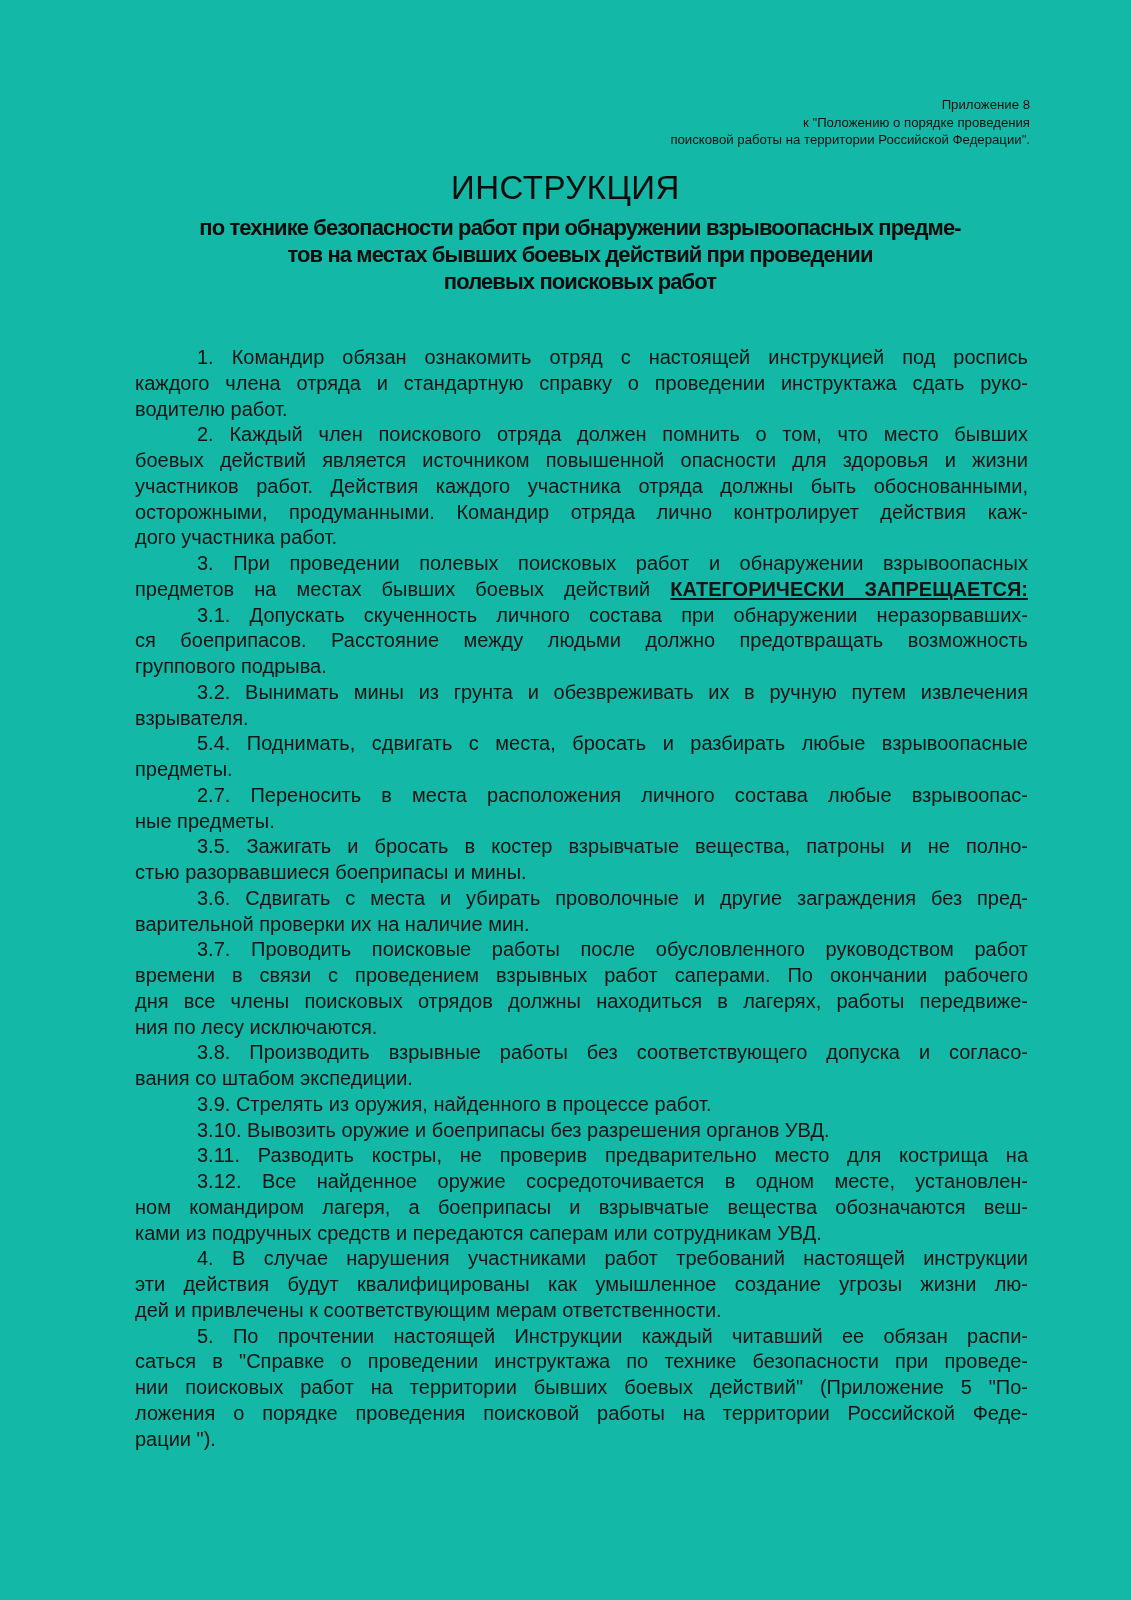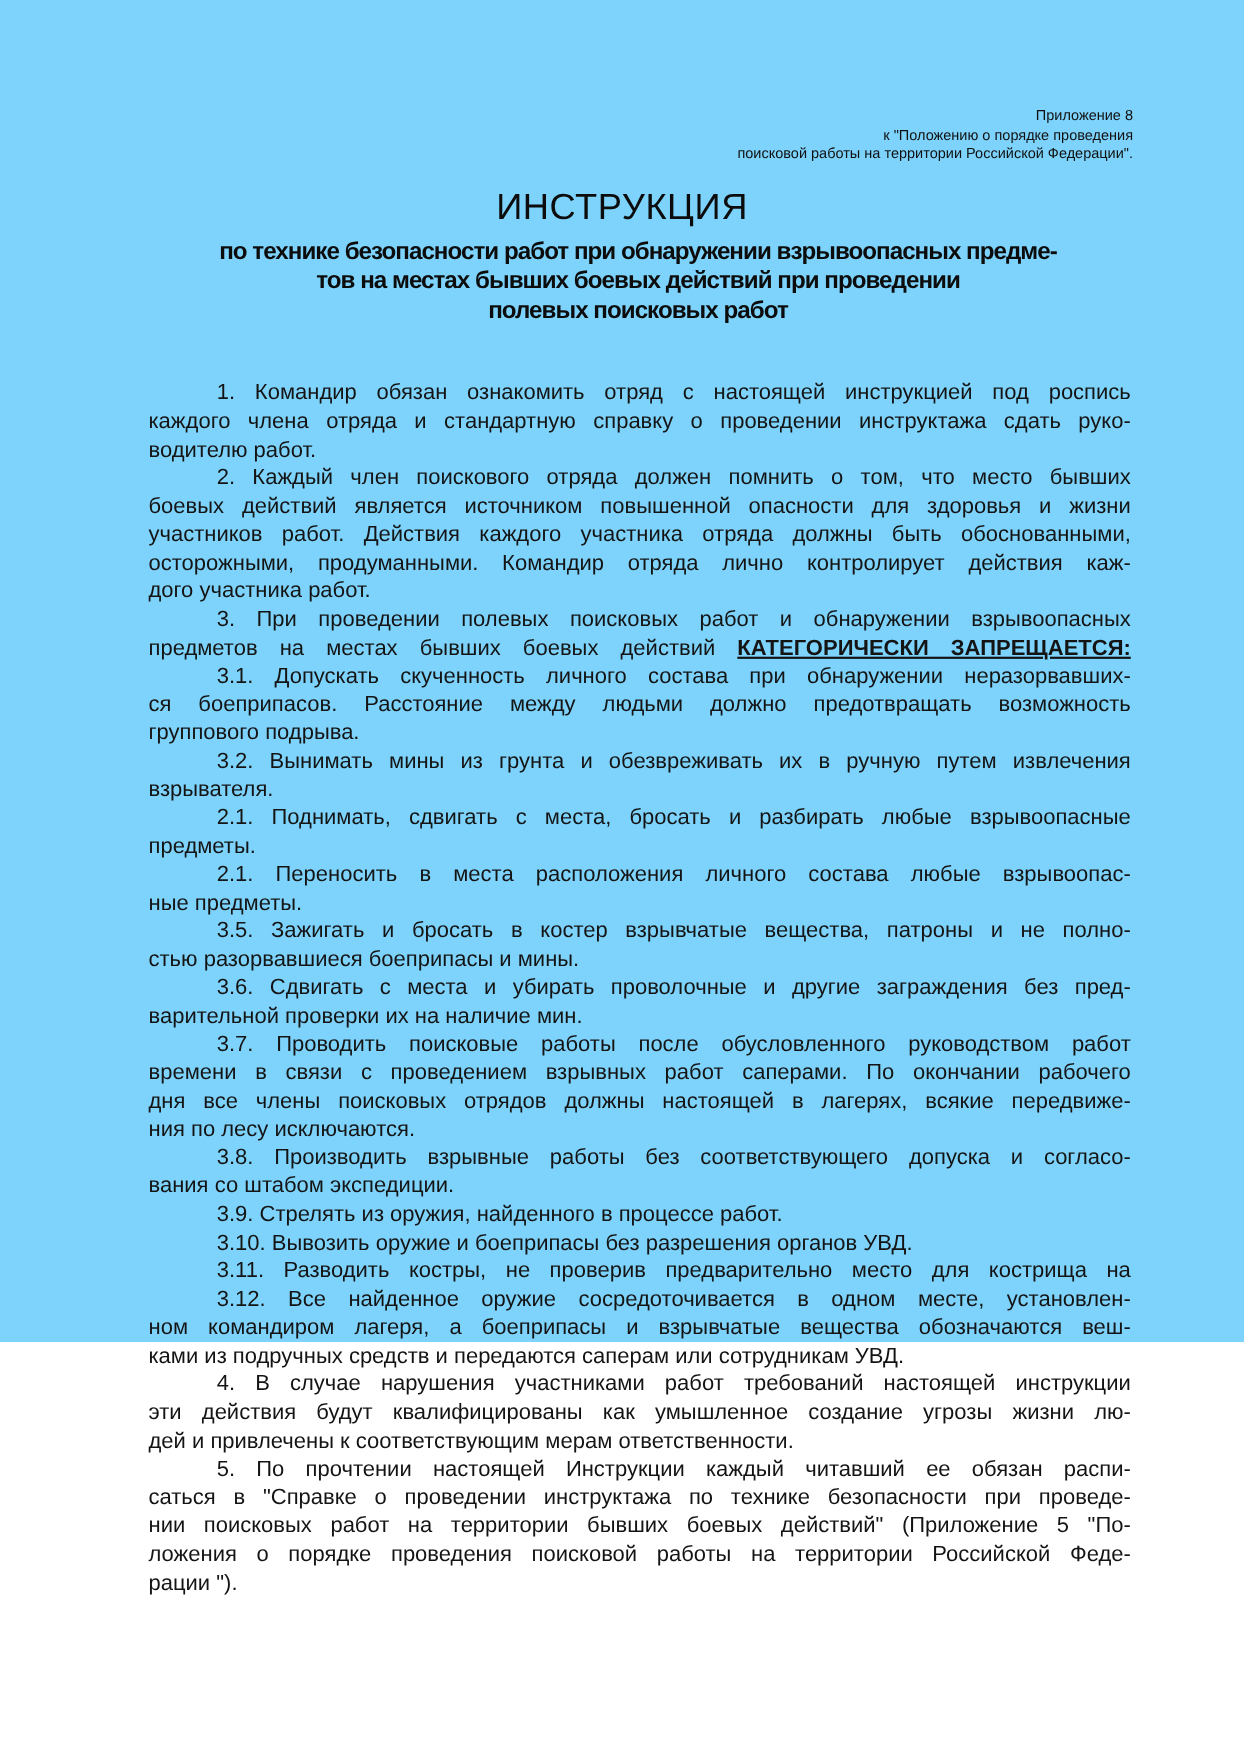--- a/index.html
+++ b/index.html
@@ -11,22 +11,22 @@
       width: 1131px;
       height: 1600px;
       position: relative;
       overflow: hidden;
       color: #111111;
       font-family: "Liberation Sans", "DejaVu Sans", sans-serif;
     }
     .page {
       position: absolute;
       left: 0; top: 0;
-      width: 1131px; height: 1220px;
-      background: #7dd3fc;
+      width: 1131px; height: 1600px;
+      background: #14b8a6;
     }
     .appendix-note {
       position: absolute;
       right: 101px;
       top: 96px;
       text-align: right;
       font-size: 13.2px;
       line-height: 17.5px;
       color: #111;
     }
@@ -129,43 +129,43 @@
       <span class="line">ся боеприпасов. Расстояние между людьми должно предотвращать возможность</span>
       <span class="line last">группового подрыва.</span>
     </div>
 
     <div>
       <span class="line indent">3.2. Вынимать мины из грунта и обезвреживать их в ручную путем извлечения</span>
       <span class="line last">взрывателя.</span>
     </div>
 
     <div>
-      <span class="line indent">2.1. Поднимать, сдвигать с места, бросать и разбирать любые взрывоопасные</span>
+      <span class="line indent">5.4. Поднимать, сдвигать с места, бросать и разбирать любые взрывоопасные</span>
       <span class="line last">предметы.</span>
     </div>
 
     <div>
-      <span class="line indent">2.1. Переносить в места расположения личного состава любые взрывоопас-</span>
+      <span class="line indent">2.7. Переносить в места расположения личного состава любые взрывоопас-</span>
       <span class="line last">ные предметы.</span>
     </div>
 
     <div>
       <span class="line indent">3.5. Зажигать и бросать в костер взрывчатые вещества, патроны и не полно-</span>
       <span class="line last">стью разорвавшиеся боеприпасы и мины.</span>
     </div>
 
     <div>
       <span class="line indent">3.6. Сдвигать с места и убирать проволочные и другие заграждения без пред-</span>
       <span class="line last">варительной проверки их на наличие мин.</span>
     </div>
 
     <div>
       <span class="line indent">3.7. Проводить поисковые работы после обусловленного руководством работ</span>
       <span class="line">времени в связи с проведением взрывных работ саперами. По окончании рабочего</span>
-      <span class="line">дня все члены поисковых отрядов должны настоящей в лагерях, всякие передвиже-</span>
+      <span class="line">дня все члены поисковых отрядов должны находиться в лагерях, работы передвиже-</span>
       <span class="line last">ния по лесу исключаются.</span>
     </div>
 
     <div>
       <span class="line indent">3.8. Производить взрывные работы без соответствующего допуска и согласо-</span>
       <span class="line last">вания со штабом экспедиции.</span>
     </div>
 
     <div>
       <span class="line indent last">3.9. Стрелять из оружия, найденного в процессе работ.</span>

